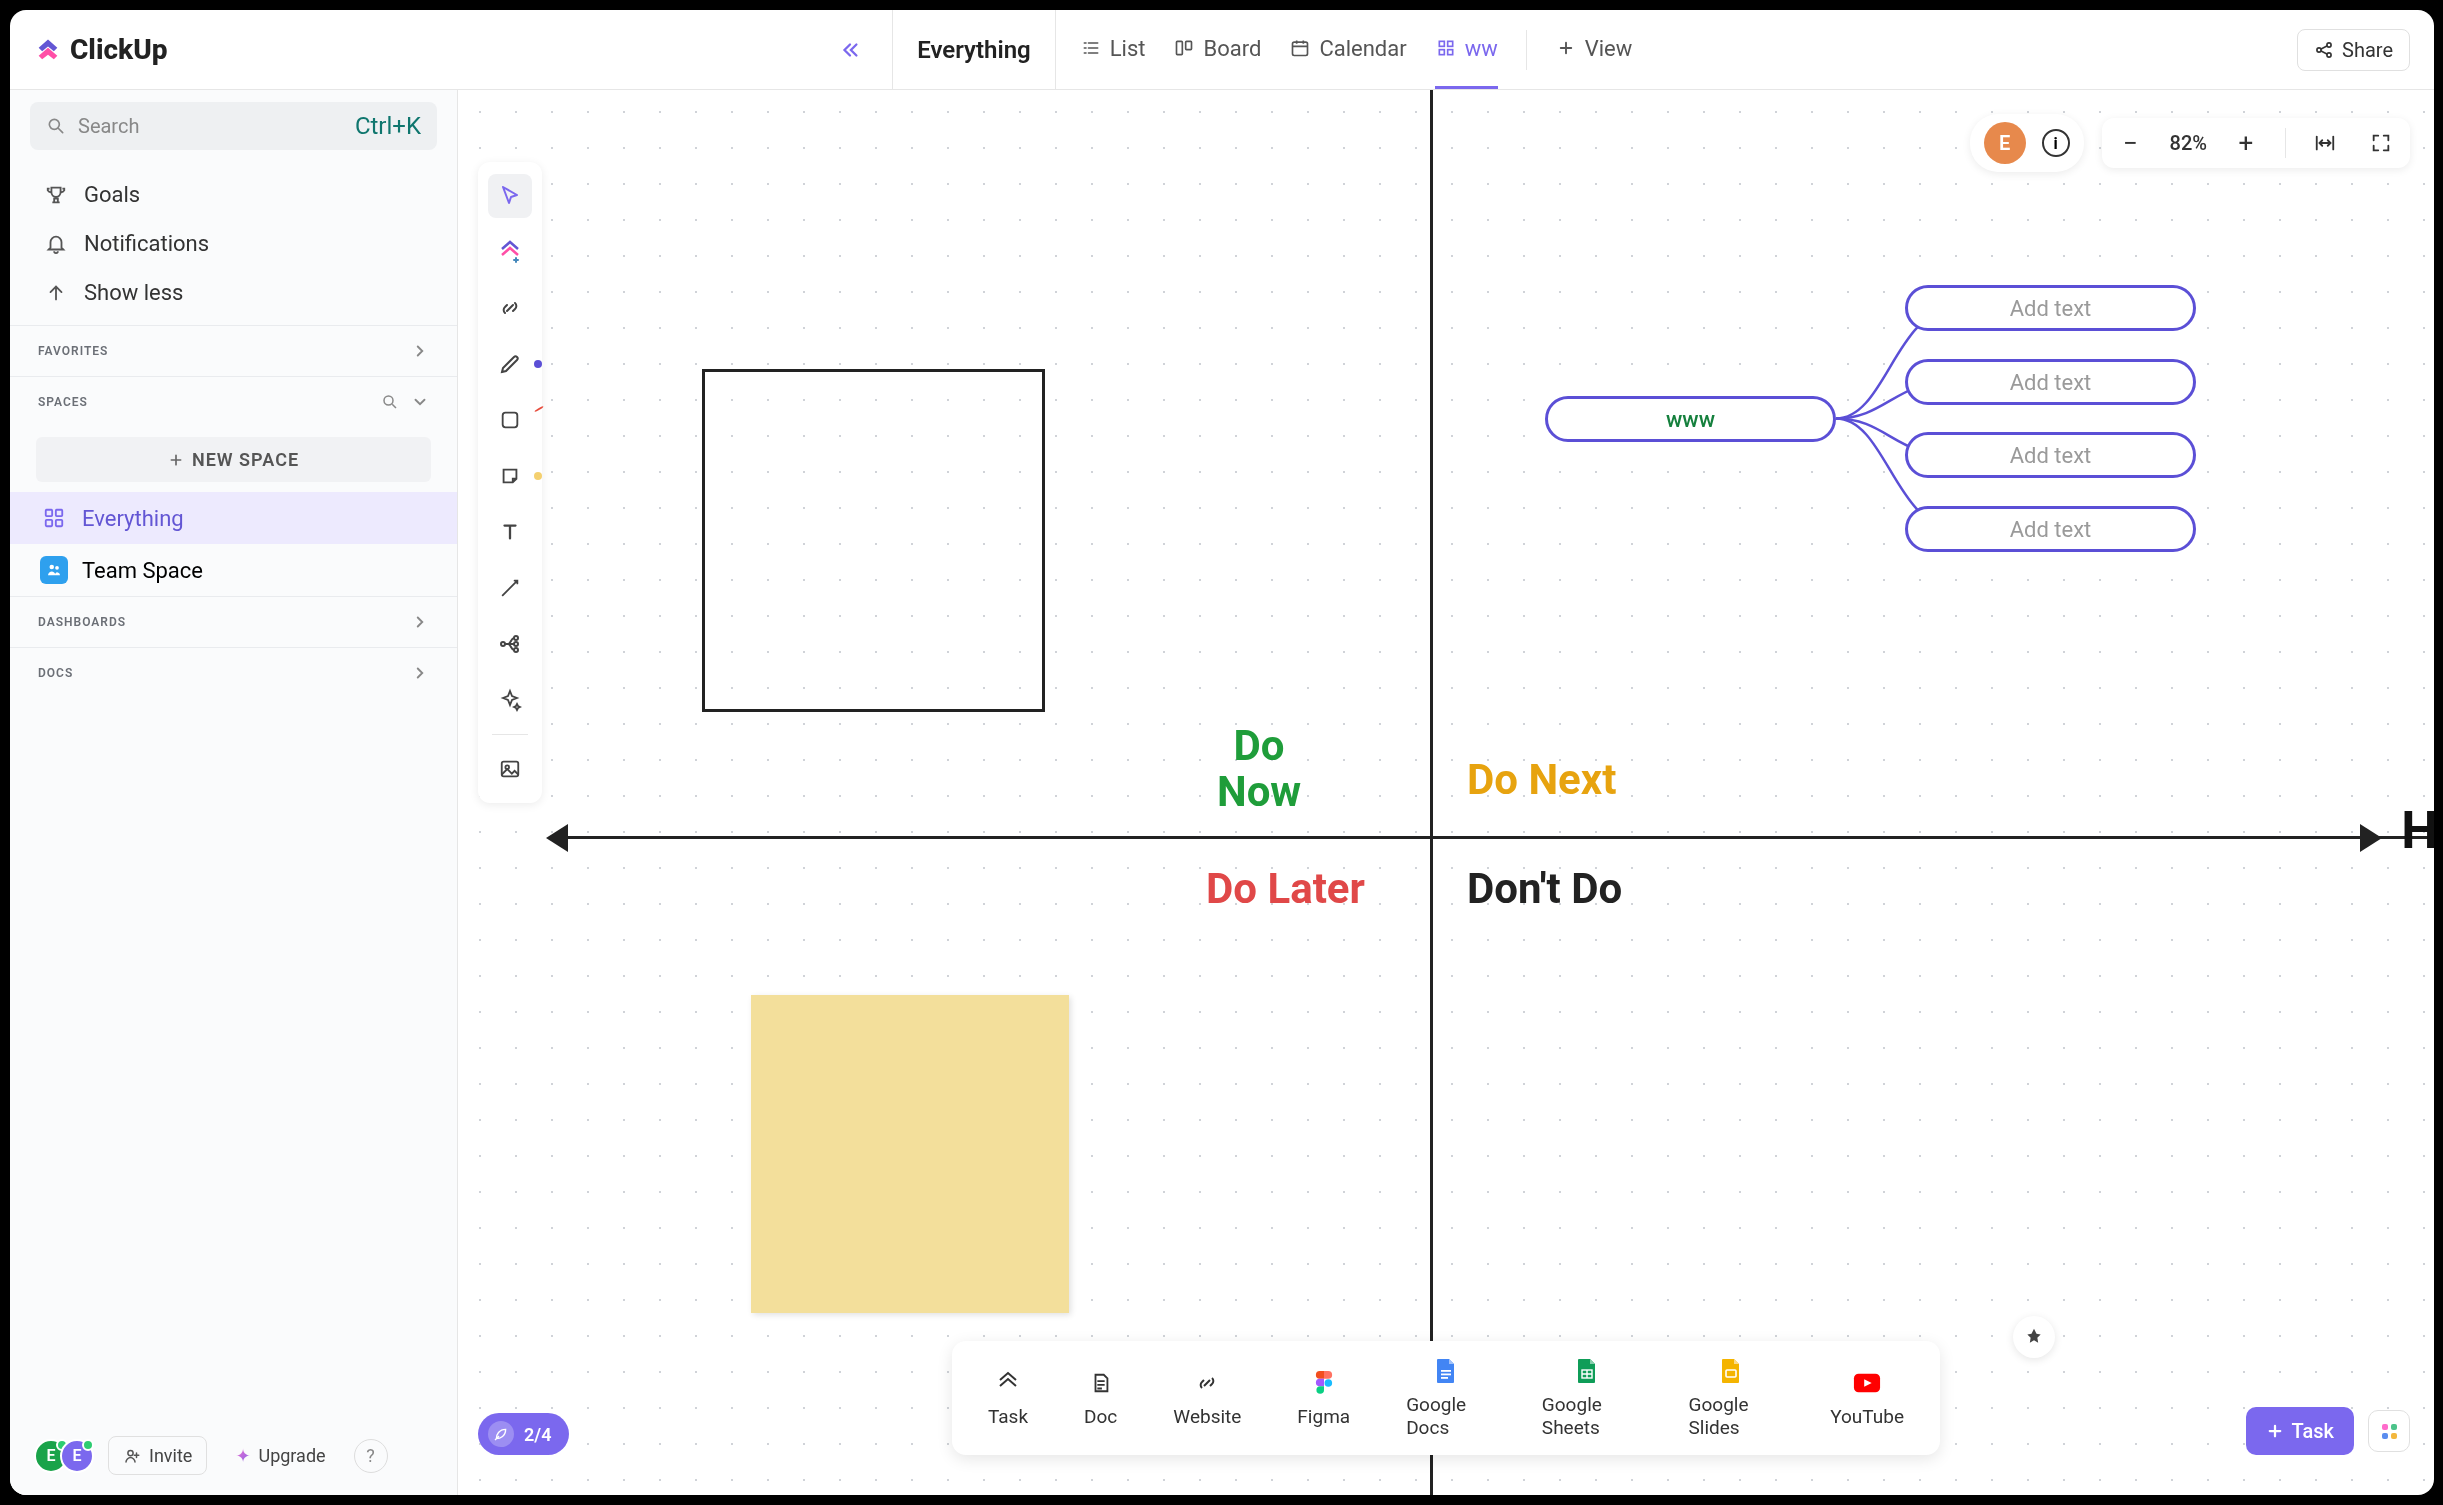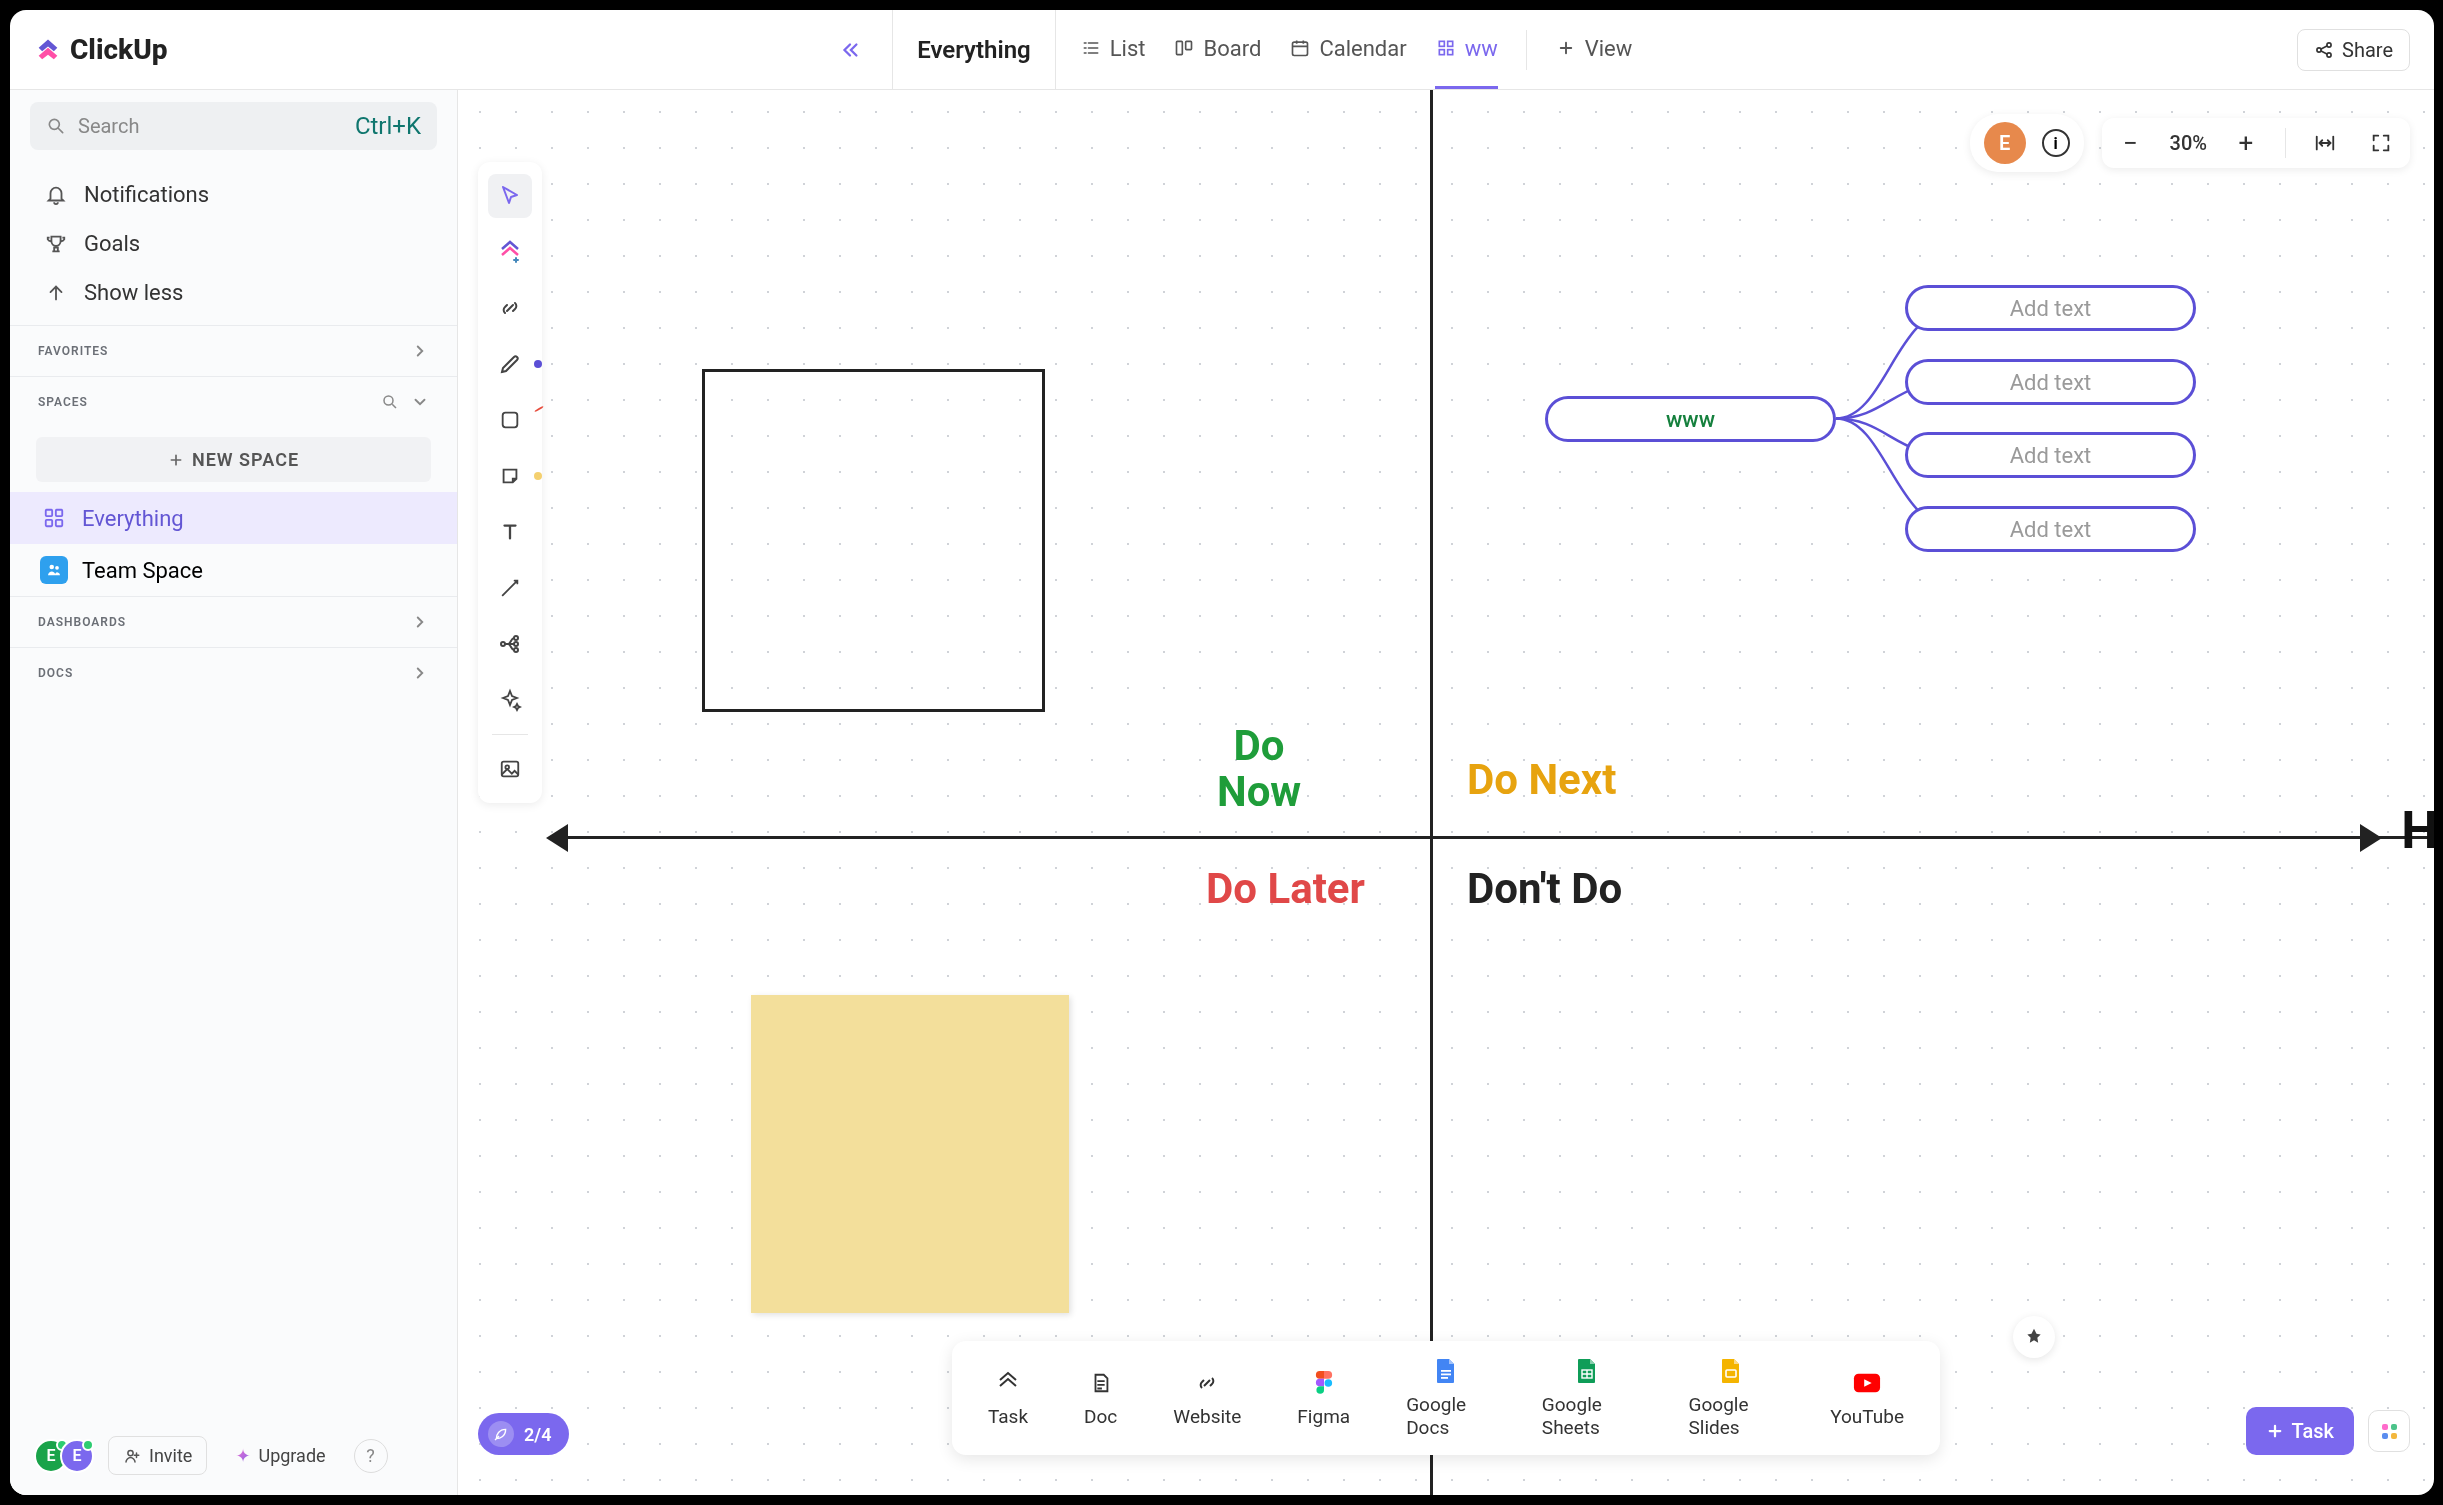--- a/index.html
+++ b/index.html
@@ -204,32 +204,32 @@
             </svg>
           <span>Search</span>
           <span class="hint">Ctrl+K</span>
         </div>
       </div>
 
       <div class="nav-sec">
         <div class="nav-item">
           <span class="ic">
               <svg width="22" height="22" viewBox="0 0 24 24">
-                <path d="M6 16V10a6 6 0 1112 0v6l2 2H4l2-2z M10 20a2 2 0 004 0" stroke="#555" stroke-width="2" fill="none"></path>
-              </svg>
-            </span>
-          <span>Notifications</span>
+                <path d="M7 4h10v5a5 5 0 01-10 0V4z M5 5H3v2a4 4 0 004 2M19 5h2v2a4 4 0 01-4 2M10 16h4v4h-4z M8 20h8" stroke="#555" stroke-width="2" fill="none"></path>
+              </svg>
+            </span>
+          <span>Goals</span>
         </div>
         <div class="nav-item">
           <span class="ic">
               <svg width="22" height="22" viewBox="0 0 24 24">
-                <path d="M7 4h10v5a5 5 0 01-10 0V4z M5 5H3v2a4 4 0 004 2M19 5h2v2a4 4 0 01-4 2M10 16h4v4h-4z M8 20h8" stroke="#555" stroke-width="2" fill="none"></path>
-              </svg>
-            </span>
-          <span>Goals</span>
+                <path d="M6 16V10a6 6 0 1112 0v6l2 2H4l2-2z M10 20a2 2 0 004 0" stroke="#555" stroke-width="2" fill="none"></path>
+              </svg>
+            </span>
+          <span>Notifications</span>
         </div>
         <div class="nav-item">
           <span class="ic">
               <svg width="22" height="22" viewBox="0 0 24 24">
                 <path d="M12 19V5M6 11l6-6 6 6" stroke="#555" stroke-width="2" fill="none" stroke-linecap="round"></path>
               </svg>
             </span>
           <span>Show less</span>
         </div>
       </div>
@@ -404,21 +404,21 @@
 
       <div class="top-right-panel">
         <div class="avatar-pill">
           <div class="av-e">
               <span>E</span>
             </div>
           <div class="info-ic">i</div>
         </div>
         <div class="zoom-panel">
           <div class="zbtn">−</div>
-          <div class="zlabel">30%</div>
+          <div class="zlabel">82%</div>
           <div class="zbtn">+</div>
           <div class="zdiv"></div>
           <div class="zbtn">
               <svg width="26" height="22" viewBox="0 0 24 24">
                 <path d="M3 5v14M21 5v14M7 12h10M9 9l-3 3 3 3M15 9l3 3-3 3" stroke="#333" stroke-width="2" fill="none" stroke-linecap="round"></path>
               </svg>
             </div>
           <div class="zbtn">
               <svg width="22" height="22" viewBox="0 0 24 24">
                 <path d="M4 9V4h5M20 9V4h-5M4 15v5h5M20 15v5h-5" stroke="#333" stroke-width="2" fill="none" stroke-linecap="round"></path>

